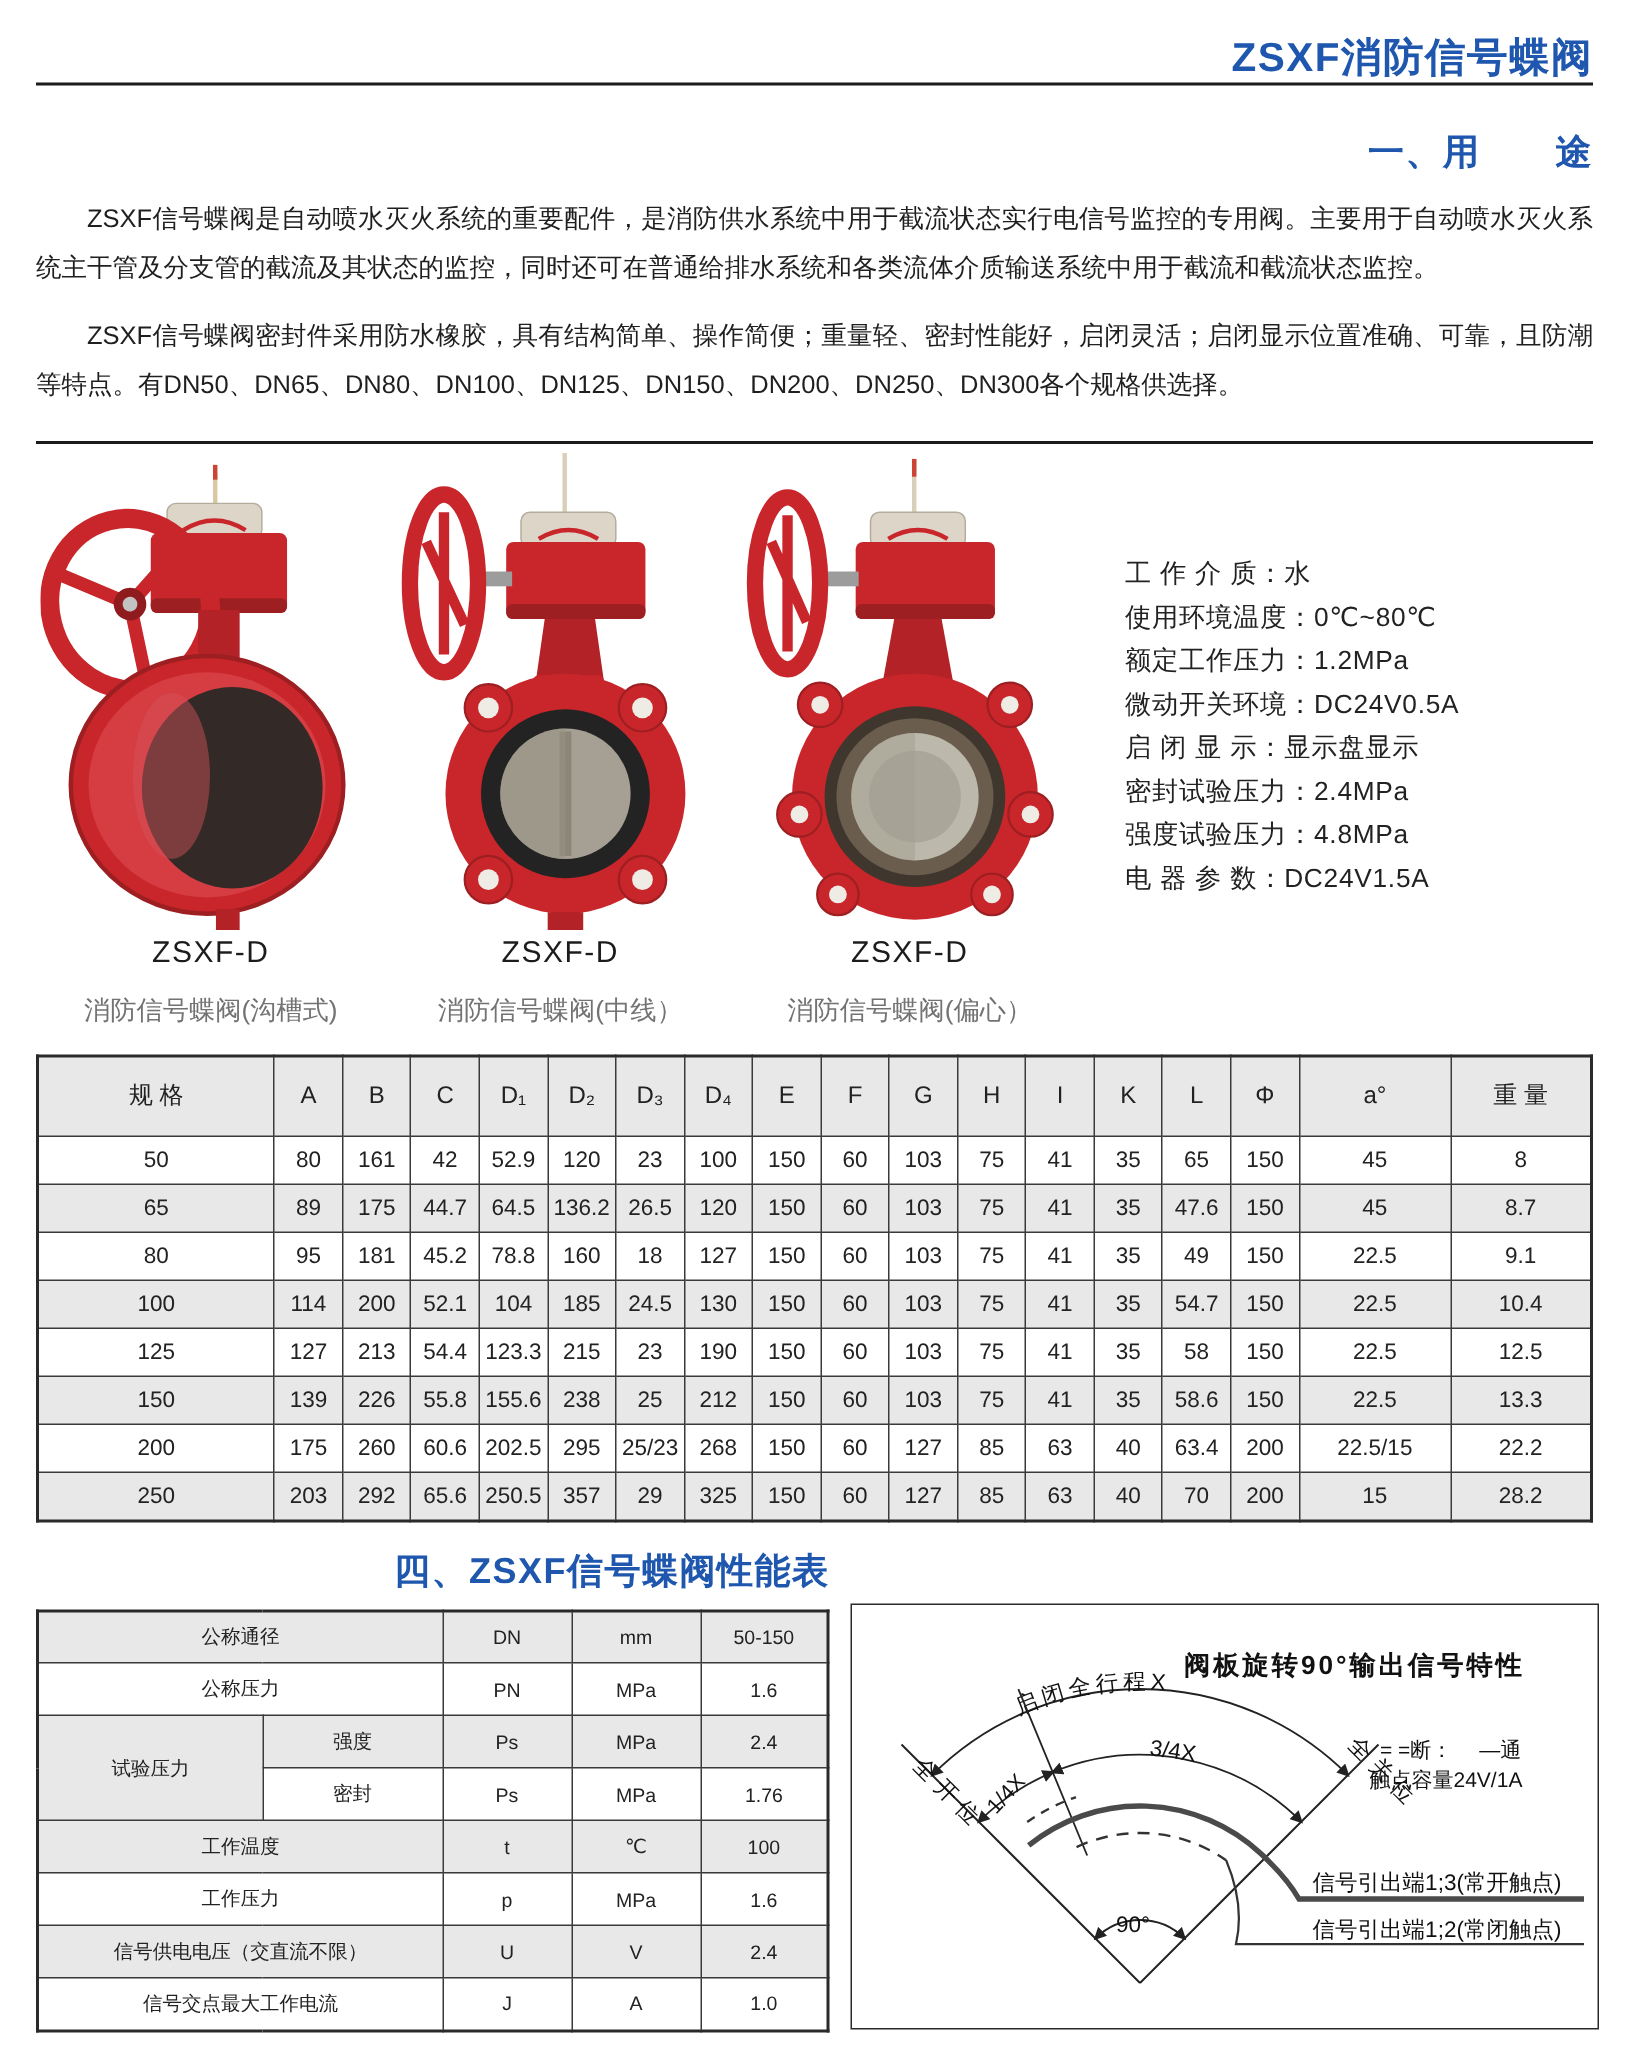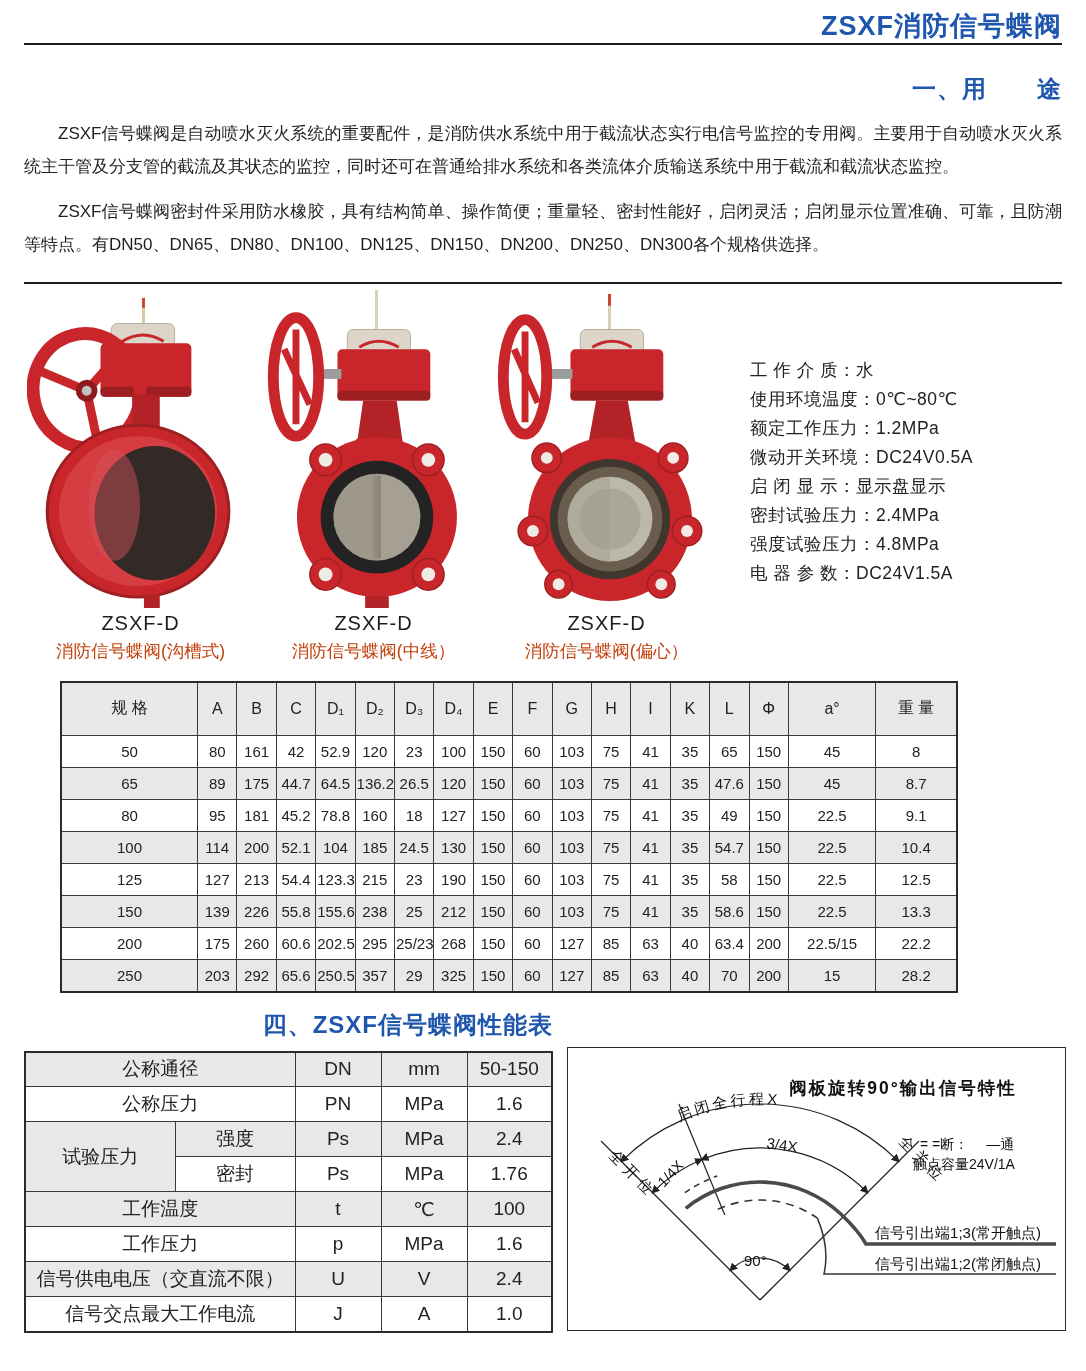--- a/index.html
+++ b/index.html
@@ -11,21 +11,21 @@
   *{box-sizing:border-box;margin:0;padding:0;}
   html,body{background:#fff;}
   body{
     width:1086px;height:1371px;margin:0 auto;position:relative;
     font-family:"Liberation Sans","DejaVu Sans",sans-serif;
     color:#222;overflow:hidden;
   }
   .page{padding:0 24px;}
 
   
-  .hdr{padding-top:9px;border-bottom:2px solid #1b1b1b;}
+  .hdr{padding-top:21px;border-bottom:2px solid #1b1b1b;}
   .hdr .title{
     display:block;text-align:right;color:var(--accent);
     font-size:27px;font-weight:bold;letter-spacing:1px;line-height:34px;
   }
 
   h2.sec{
     color:var(--accent);font-size:24px;font-weight:600;letter-spacing:1px;text-align:right;
   }
   .sec1{margin-top:28px;}
   .sec1 p{
@@ -33,47 +33,47 @@
     text-indent:2em;color:#1f1f1f;
   }
   .rule2{border:none;border-top:2px solid #1b1b1b;margin-top:20px;}
 
   
   .prod-row{display:flex;margin-top:6px;}
   .figs{display:flex;width:700px;}
   figure{width:233px;text-align:center;}
   figure svg{display:block;margin:0 auto;}
   .fig-model{font-size:20px;color:#1c1c1c;margin-top:4px;letter-spacing:1px;}
-  .fig-cap{font-size:17.5px;color:#c2410c;margin-top:4px;}
+  .fig-cap{font-size:17.5px;color:#737373;margin-top:14px;}
 
   .params{width:338px;padding-top:40px;}
   .params h2{font-size:25px;}
   .param-list{margin-top:26px;padding-left:26px;}
   .param-item{font-size:17.5px;line-height:29px;color:#222;letter-spacing:.5px;}
 
   
   .sec3{margin-top:18px;}
   table{border-collapse:collapse;}
-  .dims{width:898px;margin-top:14px;table-layout:fixed;margin-left:36px;}
+  .dims{width:1038px;margin-top:14px;table-layout:fixed;}
   .dims th,.dims td{
     border:1px solid #3a3a3a;text-align:center;font-weight:normal;
     font-size:15px;color:#222;padding:0 1px;
   }
   .dims th{height:54px;background:var(--shade);font-size:16px;}
   .dims td{height:32px;background:#fff;}
   .dims tr.shade td{background:var(--shade);}
   .dims{border:2px solid #2a2a2a;}
   col.c-spec{width:15%;}col.c-n{width:4.33%;}col.c-a{width:9.6%;}col.c-w{width:8.9%;}
 
   
   .sec4-row{display:flex;margin-top:16px;align-items:flex-start;}
   .sec4-left{width:540px;}
   .perf{width:527px;margin-top:10px;table-layout:fixed;border:2px solid #2a2a2a;}
   .perf td{
-    border:1px solid #3a3a3a;text-align:center;font-size:19px;color:#222;
+    border:1px solid #3a3a3a;text-align:center;font-size:13px;color:#222;
     height:35px;background:#fff;padding:0 4px;
   }
   .perf tr.shade td{background:var(--shade);}
   .perf td.wbg{background:#fff;}
   col.p1{width:150px;}col.p2{width:120px;}col.p3{width:86px;}col.p4{width:86px;}col.p5{width:85px;}
 
   .diagram-box{
     margin-left:14px;margin-top:38px;width:500px;height:284px;
     border:1.5px solid #2a2a2a;position:relative;background:#fff;
   }

